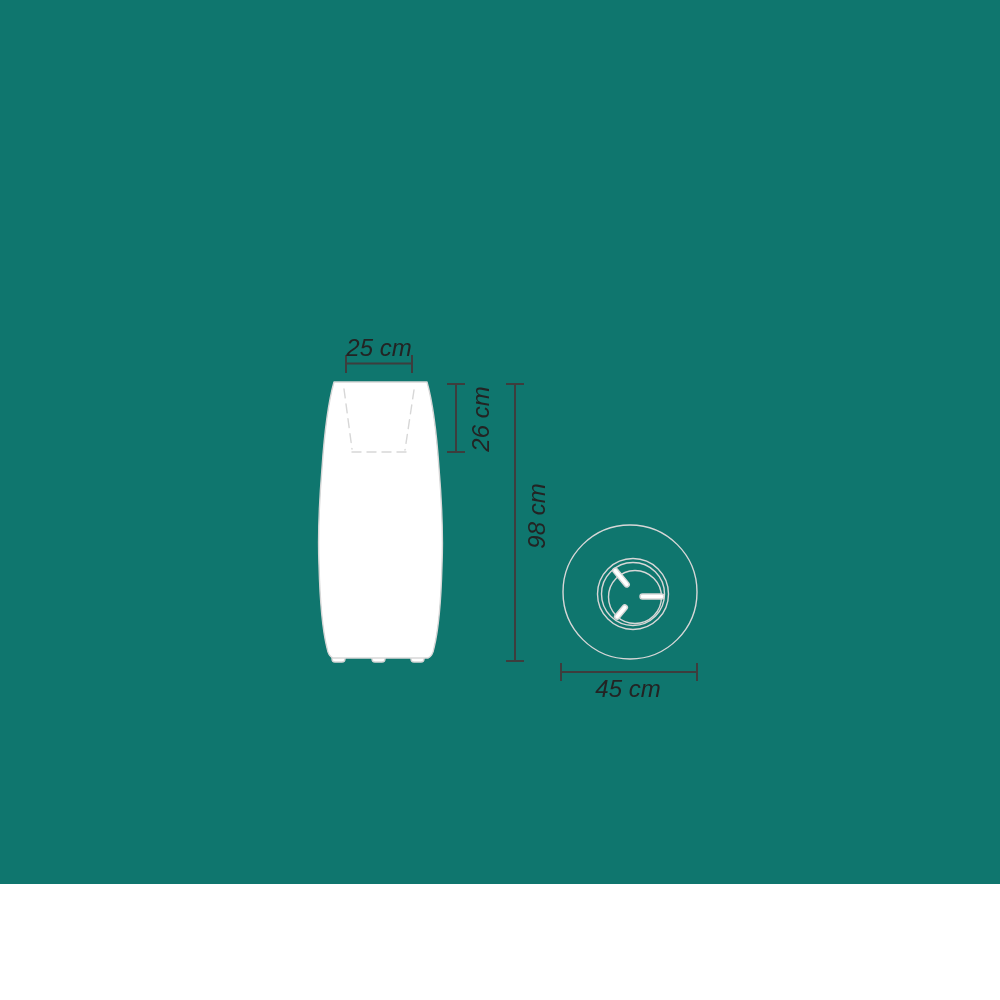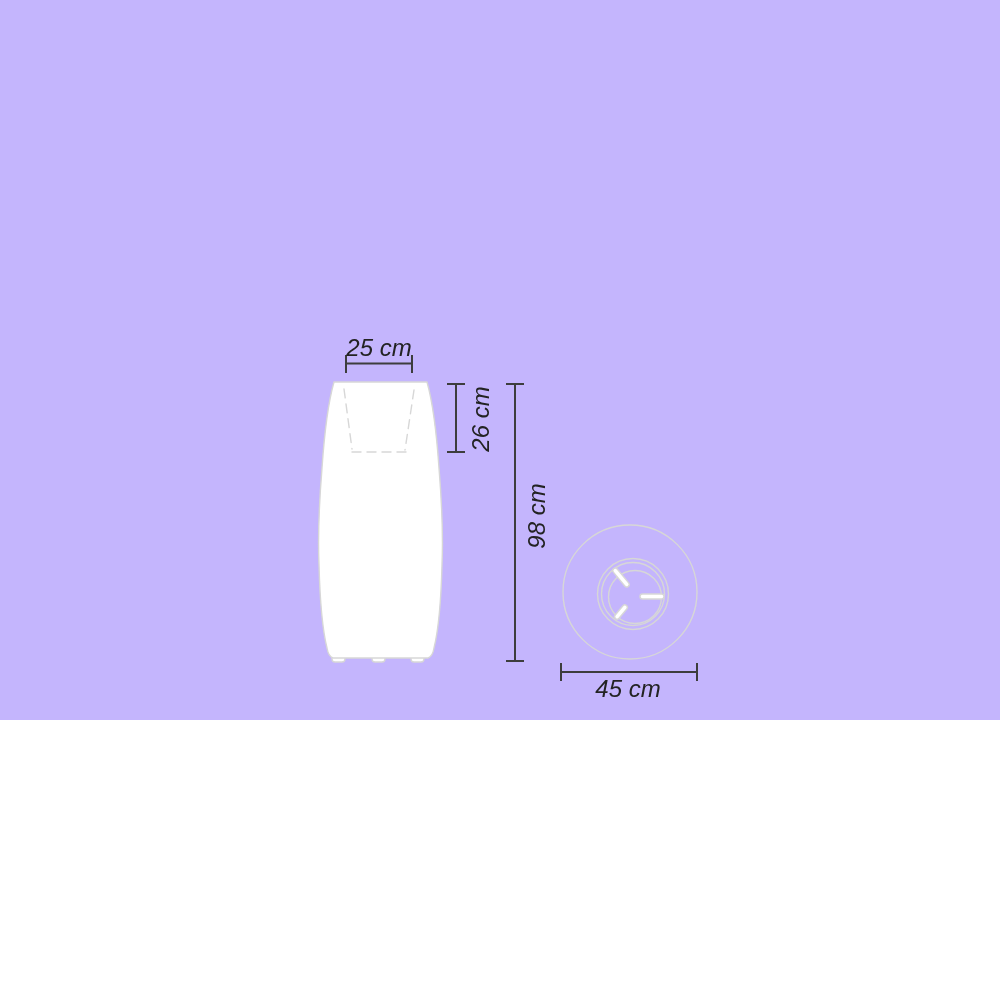--- a/index.html
+++ b/index.html
@@ -4,22 +4,22 @@
 <style>
   html, body {
     margin: 0;
     padding: 0;
     background: #ffffff;
     font-family: "Liberation Sans", sans-serif;
   }
   .canvas {
     position: relative;
     width: 1000px;
-    height: 720px;
-    background: #c4b5fd;
+    height: 884px;
+    background: #0f766e;
     overflow: hidden;
     text-decoration: underline;
   }
   svg.drawing {
     position: absolute;
     top: 0;
     left: 0;
     width: 1000px;
     height: 1000px;
   }

